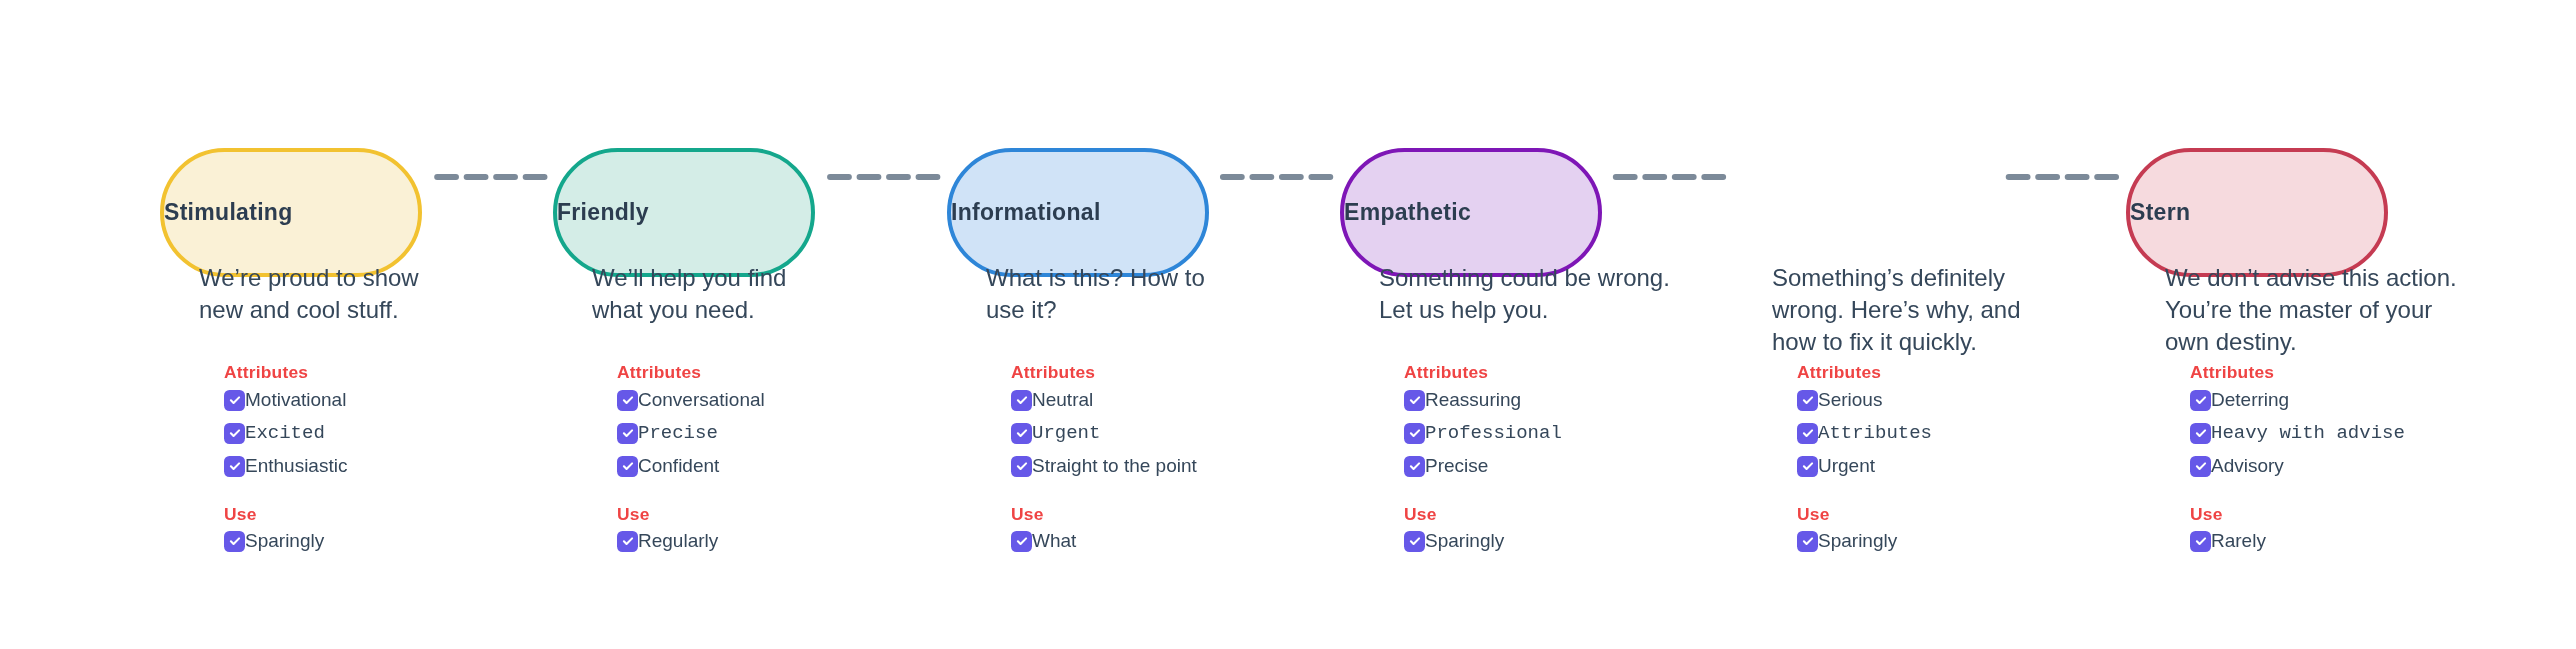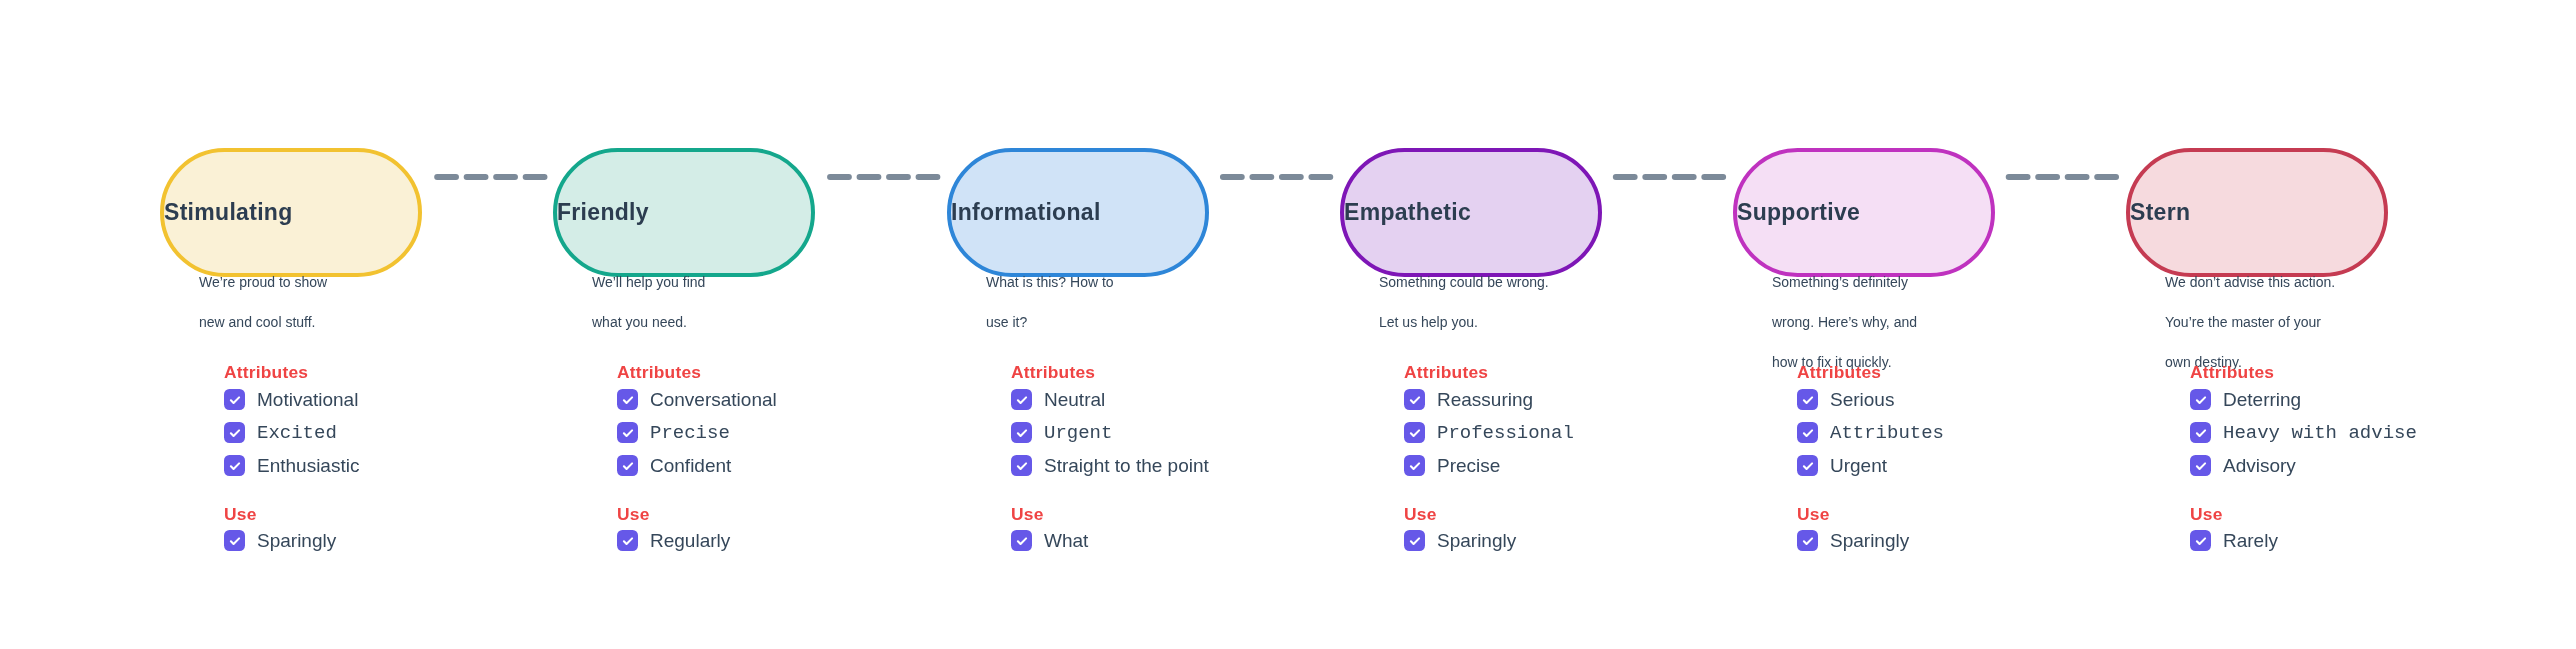--- a/index.html
+++ b/index.html
@@ -45,42 +45,42 @@
   .pill-title {
     font-size: 23px;
     font-weight: 600;
     color: #2c3d50;
     letter-spacing: 0.3px;
   }
   .description {
     position: absolute;
     left: 39px;
     top: 262px;
-    font-size: 14px;
-    line-height: 40px;
+    font-size: 24px;
+    line-height: 32px;
     font-weight: 500;
     color: #35475a;
     white-space: pre-line;
   }
   .section-heading {
     position: absolute;
     left: 64px;
     font-size: 17.4px;
     font-weight: 700;
     color: #ef4444;
     letter-spacing: 0.2px;
   }
   .attributes-heading { top: 362px; }
   .use-heading { top: 504px; }
   .check-row {
     position: absolute;
     left: 64px;
     display: flex;
-    align-items: flex-start;
-    gap: 12px;
+    align-items: center;
+    gap: 0;
   }
   .attr-row-0 { top: 389px; }
   .attr-row-1 { top: 422px; font-family: Liberation Mono, monospace; }
   .attr-row-2 { top: 455px; }
   .use-row    { top: 530px; }
   .checkbox {
     width: 21px;
     height: 21px;
     border-radius: 5.4px;
     background: #6658e8;
@@ -273,23 +273,20 @@
       <span class="checkbox" style="background-color: rgb(102, 88, 232);">
           <svg viewBox="0 0 24 24">
             <path d="M5 12.5l4.5 4.5L19 7.5" fill="none" stroke="#ffffff" stroke-width="3.6" stroke-linecap="round" stroke-linejoin="round"></path>
           </svg>
         </span>
       <span class="check-label">Sparingly</span>
     </div>
   </div>
 
   <div class="column col-5">
-    <div class="pill" style="border-color: rgb(191, 50, 191); background-color: rgb(245, 223, 245);">
-      <span class="pill-title">Supportive</span>
-    </div>
     <div class="description">Something’s definitely
 wrong. Here’s why, and
 how to fix it quickly.</div>
     <div class="section-heading attributes-heading">Attributes</div>
     <div class="check-row attr-row-0">
       <span class="checkbox" style="background-color: rgb(102, 88, 232);">
           <svg viewBox="0 0 24 24">
             <path d="M5 12.5l4.5 4.5L19 7.5" fill="none" stroke="#ffffff" stroke-width="3.6" stroke-linecap="round" stroke-linejoin="round"></path>
           </svg>
         </span>

